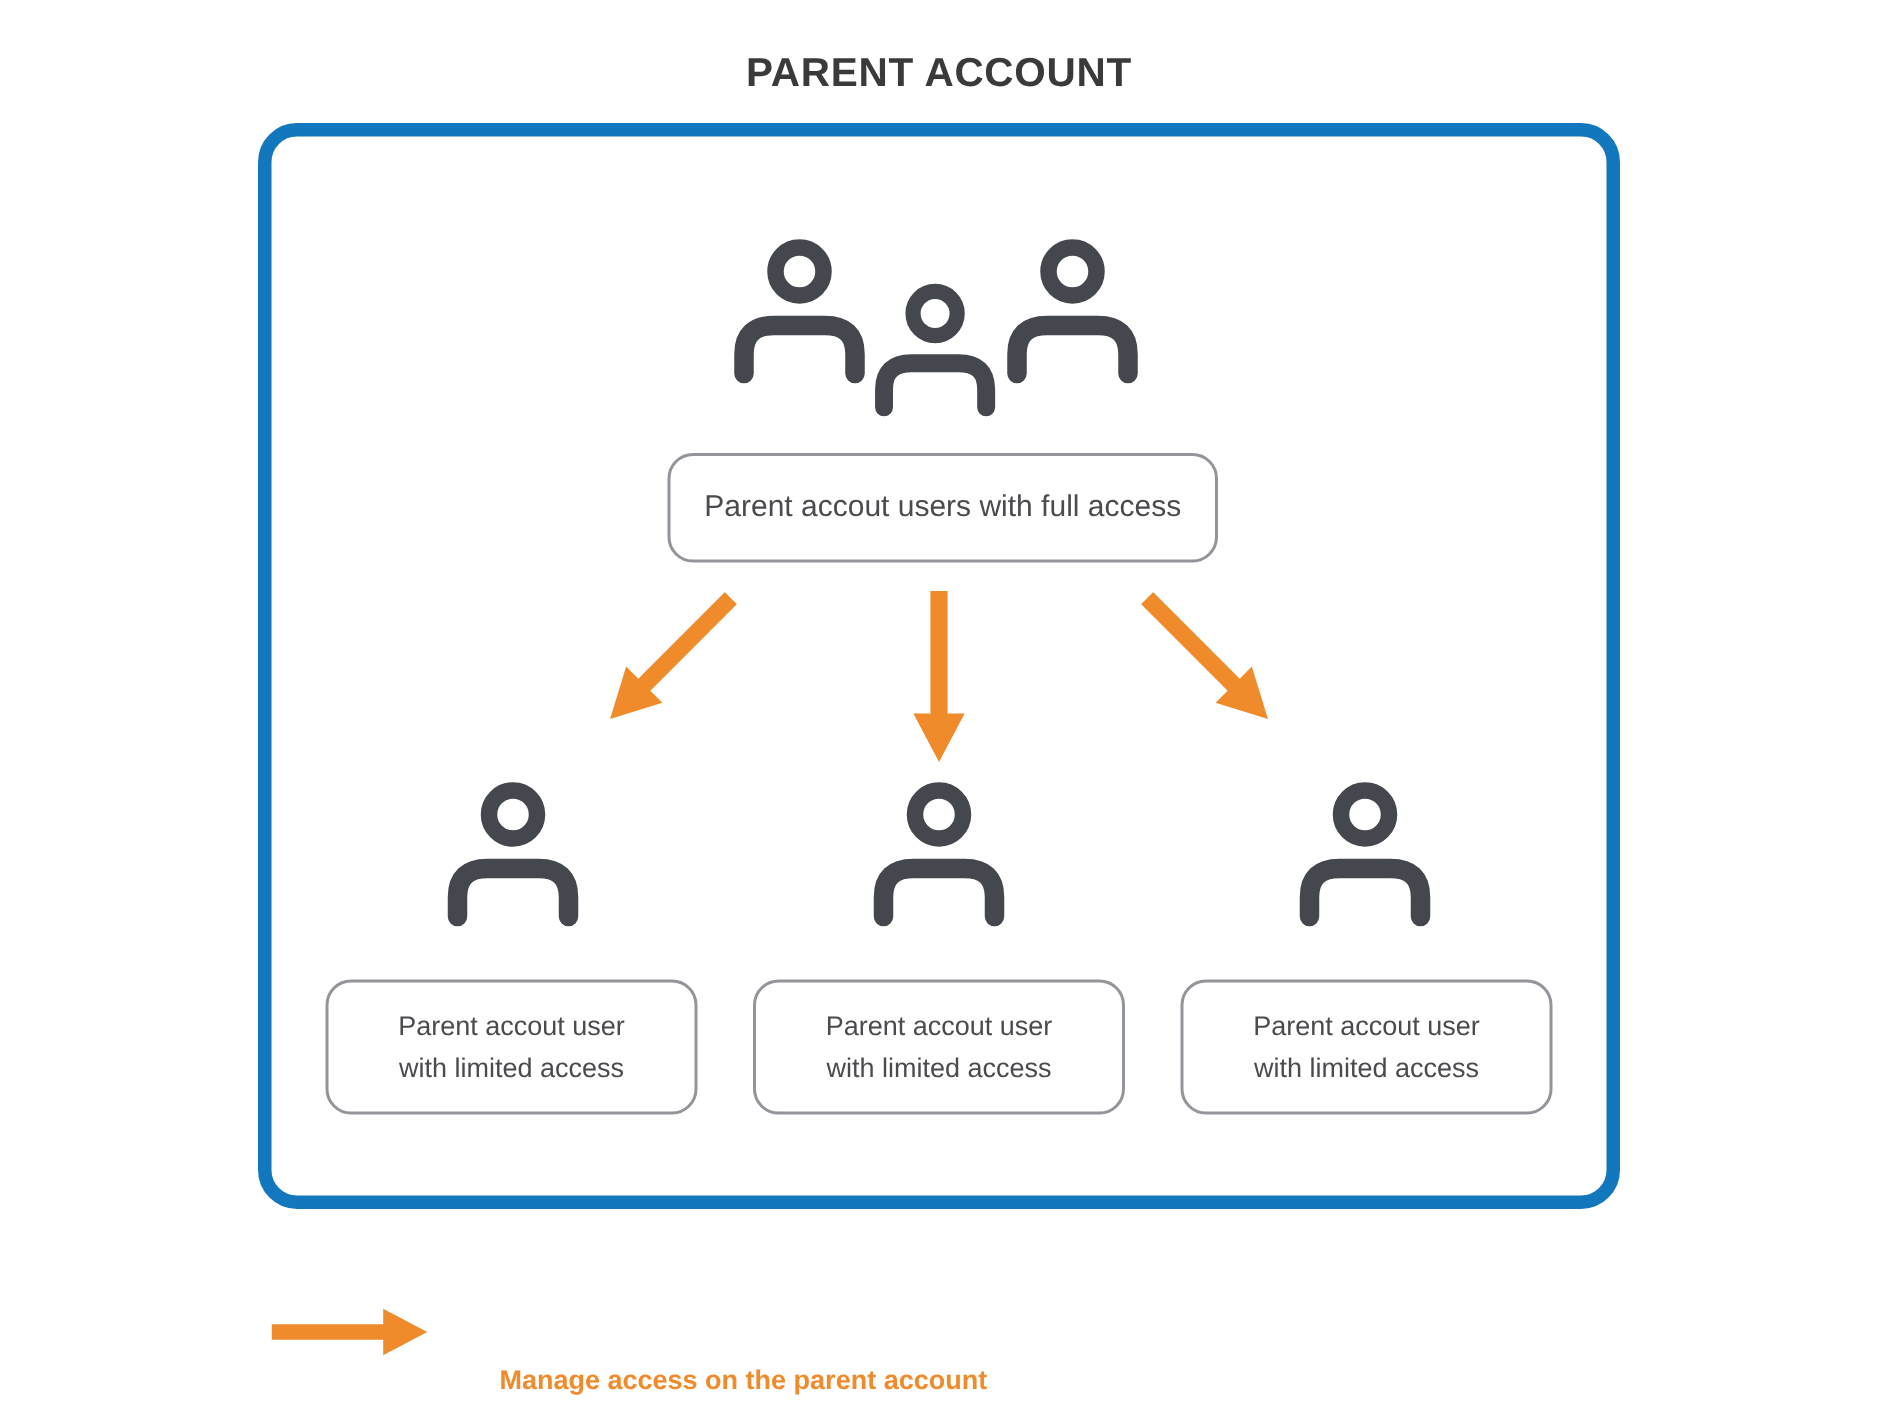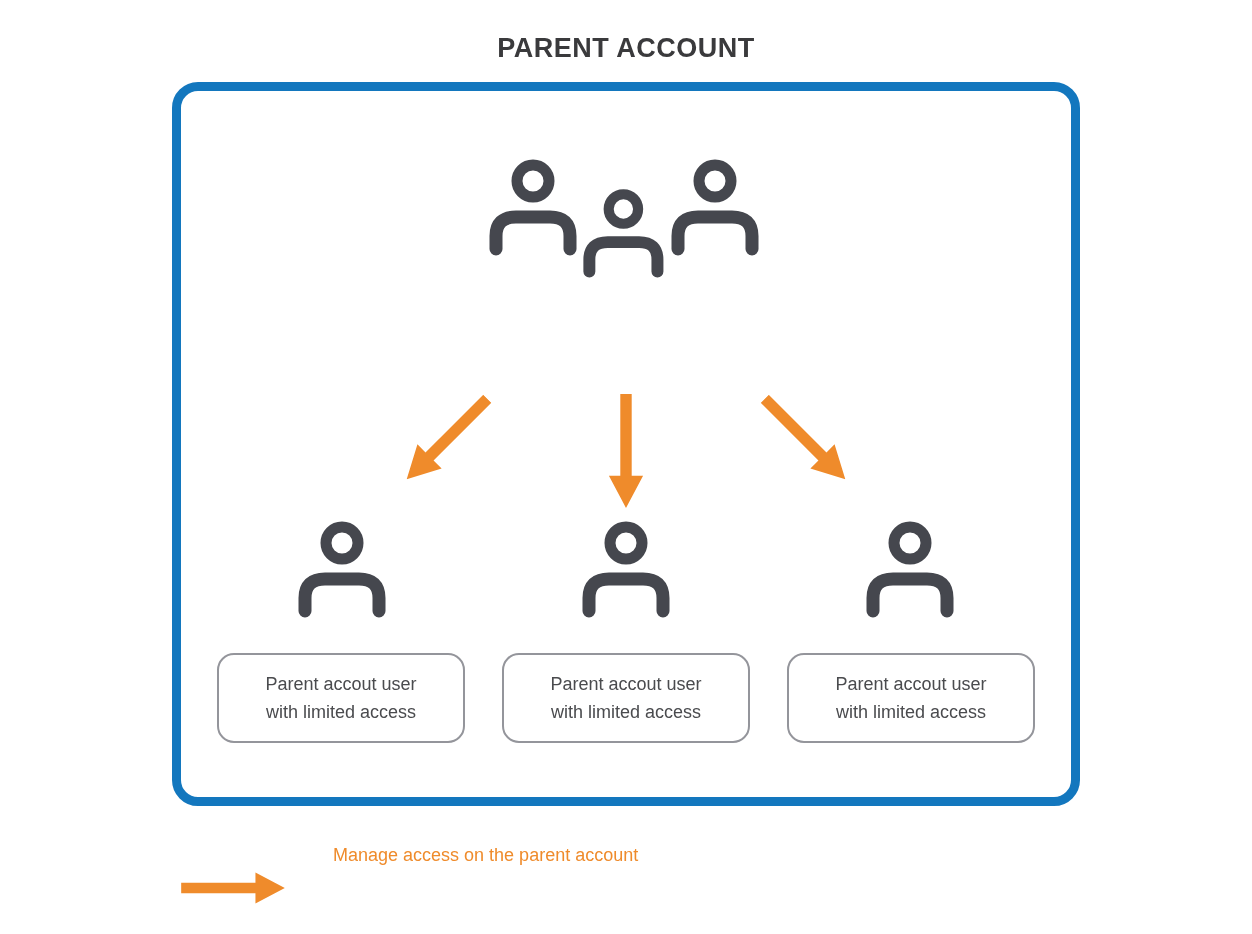--- a/index.html
+++ b/index.html
@@ -37,22 +37,22 @@
   .pill-limited.p3{left:787px;}
 
   .arrow{position:absolute;color:var(--orange,#ef8b2b);}
   .arrow svg{display:block;}
   .arrow-left {left:390px;top:418px;transform:rotate(135deg);}
   .arrow-down {left:569px;top:430px;transform:rotate(90deg);}
   .arrow-right{left:748px;top:418px;transform:rotate(45deg);}
 
   .legend-arrow{position:absolute;left:172px;top:869px;color:var(--orange,#ef8b2b);}
   .legend-label{
-    position:absolute;left:333px;top:845px;
-    font-size:18px;font-weight:400;color:var(--orange,#ef8b2b);white-space:nowrap;
+    position:absolute;left:333px;top:910px;
+    font-size:18px;font-weight:700;color:var(--orange,#ef8b2b);white-space:nowrap;
   }
 </style>
 </head>
 <body>
 
 <svg width="0" height="0" style="position:absolute" aria-hidden="true">
   <defs>
     <g id="person" fill="none" stroke-linecap="round">
       <circle cx="45" cy="25" r="16" stroke-width="11"></circle>
       <path d="M8 93 V80 Q8 61 28 61 H62 Q82 61 82 80 V93" stroke-width="13"></path>
@@ -66,20 +66,23 @@
   <h1 class="title">PARENT ACCOUNT</h1>
 
   <div class="frame"></div>
 
   <svg class="icon group-icon" width="272" height="132" viewBox="0 0 272 132">
     <use href="#person" transform="translate(0,6)"></use>
     <use href="#person" transform="translate(182,6)"></use>
     <use href="#person" transform="translate(94,36) scale(0.92)"></use>
   </svg>
 
+  <div class="pill pill-full">
+    <span>Parent accout users with full access</span>
+  </div>
 
   <div class="arrow arrow-left">
     <svg width="114" height="42" viewBox="0 0 120 44">
         <use href="#arrow-shape" fill="currentColor"></use>
       </svg>
   </div>
   <div class="arrow arrow-down">
     <svg width="114" height="42" viewBox="0 0 120 44">
         <use href="#arrow-shape" fill="currentColor"></use>
       </svg>

